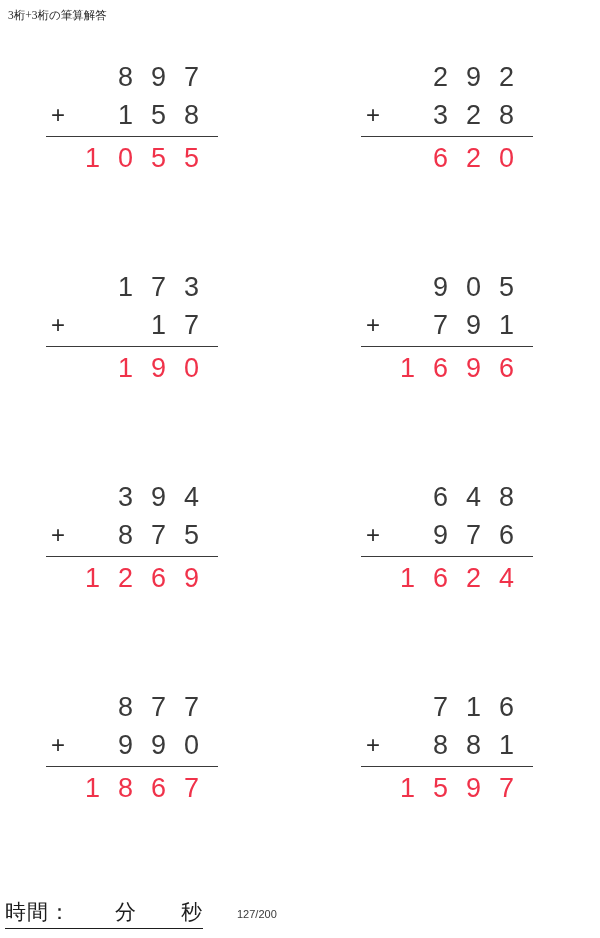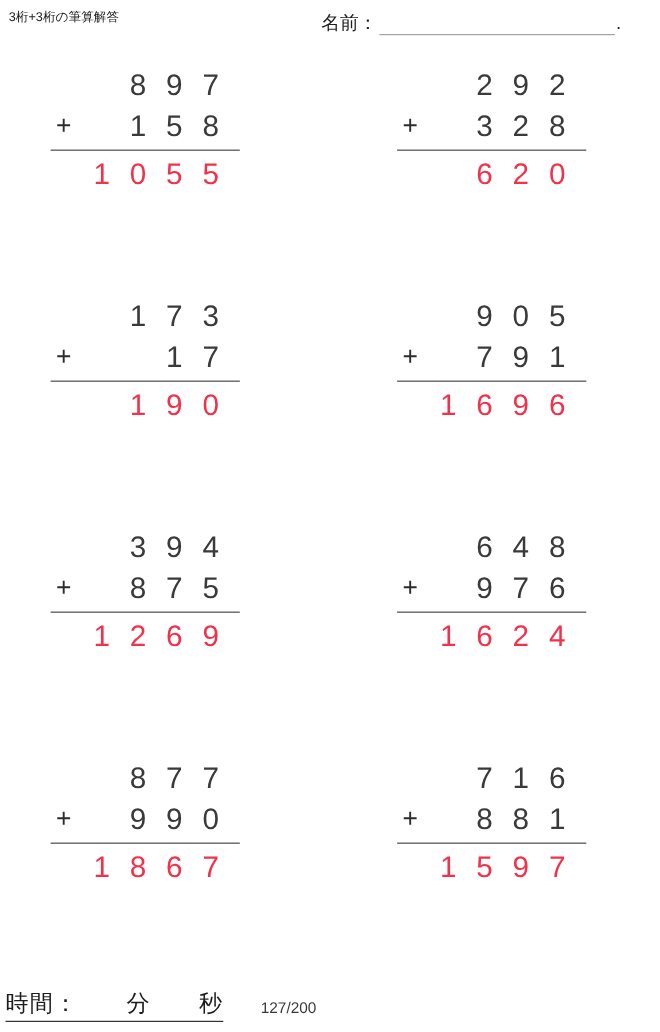--- a/index.html
+++ b/index.html
@@ -17,20 +17,21 @@
     overflow: hidden;
   }
 
   
   .header {
     position: absolute;
     top: 0;
     left: 0;
     width: 499px;
     height: 44px;
+    font-family: Liberation Serif, serif;
   }
   .worksheet-title {
     position: absolute;
     left: 8px;
     top: 8px;
     font-size: 11.5px;
     color: #1d1d1d;
     letter-spacing: 0px;
     white-space: nowrap;
   }
@@ -147,43 +148,38 @@
   }
   .time-text {
     font-size: 21px;
     color: #1d1d1d;
     letter-spacing: 1px;
   }
   .page-number {
     position: absolute;
     left: 237px;
     top: 12px;
-    font-size: 14px;
+    font-size: 11px;
     color: #3a3a3a;
   }
   .copyright {
     position: absolute;
     left: 305px;
     top: 13px;
     font-size: 12px;
     color: #3a3a3a;
     white-space: nowrap;
   }
 </style>
 </head>
 <body>
 
 <div class="header">
   <div class="worksheet-title">3桁+3桁の筆算解答</div>
 
-  <div class="name-block">
-    <span class="name-label">名前：</span>
-    <span class="name-line"></span>
-    <span class="name-dot">.</span>
-  </div>
 </div>
 
 <div class="sheet">
 
   <div class="prow">
 
     <div class="problem col-left">
       <div class="pcalc">
         <div class="plus-sign">+</div>
         <div class="prow-digits">

